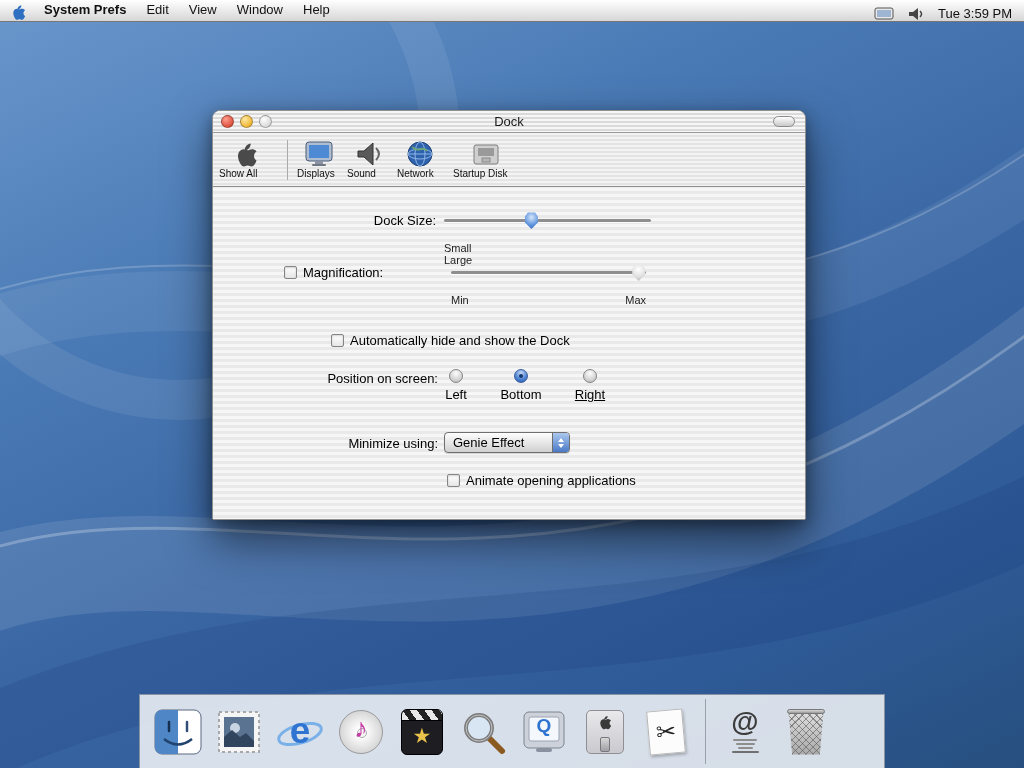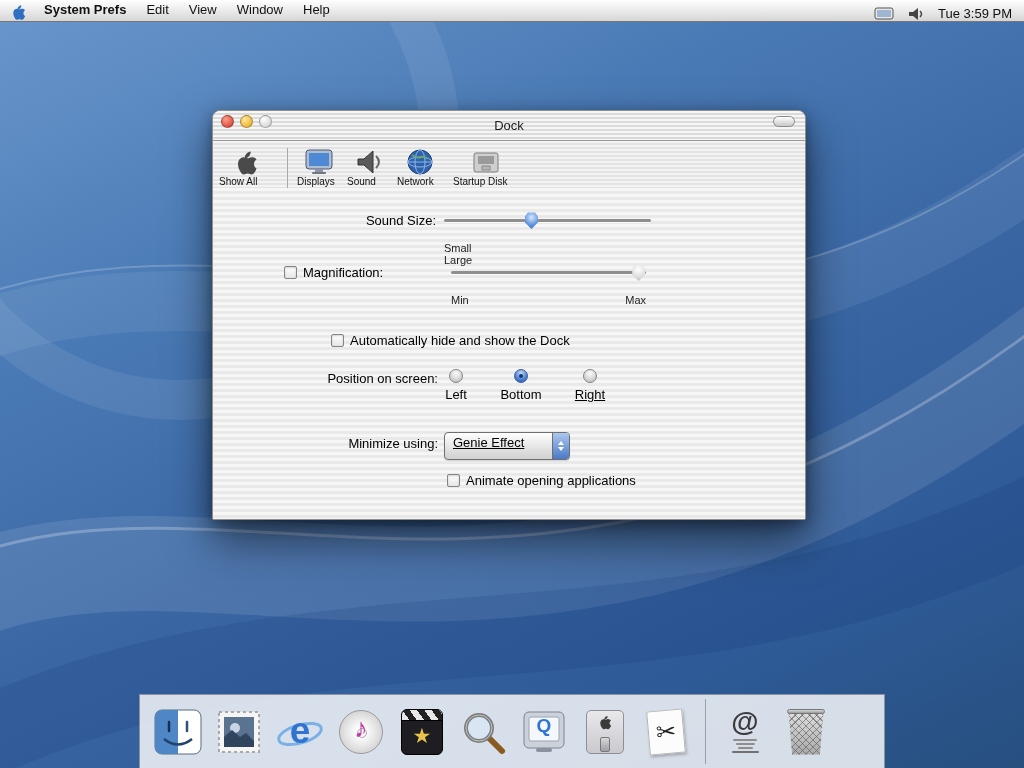--- a/index.html
+++ b/index.html
@@ -19,21 +19,21 @@
   .mb-clock { font-size:13px; }
 
   
   .hd-icon { position:absolute; top:30px; right:14px; width:84px; text-align:center; z-index:1; }
   .hd-label { margin-top:2px; color:#fff; font-size:12px; text-shadow:0 1px 2px rgba(0,0,0,.8); }
 
   
   .window { position:absolute; left:212px; top:110px; width:594px; height:410px; z-index:10;
     background:#ededed; border:1px solid #8f8f8f; border-radius:8px 8px 2px 2px; overflow:hidden;
     box-shadow:0 20px 45px rgba(0,0,0,.55), 0 4px 14px rgba(0,0,0,.35); }
-  .titlebar { height:30px; position:relative;
+  .titlebar { height:22px; position:relative;
     background:repeating-linear-gradient(180deg,#f6f6f6 0 2px,#dadada 2px 4px);
     border-bottom:1px solid #9a9a9a; display:flex; align-items:center; justify-content:center;
     font-size:13px; color:#1a1a1a; }
   .tb-btn { width:13px; height:13px; border-radius:50%; position:absolute; top:4px;
     border:1px solid rgba(0,0,0,.3); }
   .tb-close { left:8px;  background:radial-gradient(circle at 35% 30%, #ff9d8d, #cf3420); }
   .tb-min   { left:27px; background:radial-gradient(circle at 35% 30%, #ffe7a0, #e8a30c); }
   .tb-zoom  { left:46px; background:radial-gradient(circle at 35% 30%, #ffffff, #c9c9c9); }
   .tb-oval  { position:absolute; right:10px; top:5px; width:22px; height:11px; border-radius:6px;
     background:linear-gradient(#ffffff,#c8c8c8); border:1px solid #8a8a8a; }
@@ -70,22 +70,22 @@
   .radio-col { position:absolute; width:60px; text-align:center; font-size:13px; }
   .radio { width:14px; height:14px; margin:0 auto; border-radius:50%; border:1px solid #848484;
     background:radial-gradient(circle at 50% 28%, #fdfdfd, #b8b8b8); position:relative; }
   .radio.checked { background:radial-gradient(circle at 50% 25%, #c3d8f5 0%, #4a7fd0 60%, #2a58ab 100%);
     border-color:#3a5f9e; }
   .radio.checked::after { content:""; position:absolute; left:4px; top:4px; width:4px; height:4px;
     border-radius:50%; background:#14386e; }
   .radio-col .rlabel { margin-top:4px; }
 
   
-  .popup { position:absolute; height:28px; display:flex; border:1px solid #6f6f6f; border-radius:4px;
-    overflow:hidden; background:linear-gradient(#fefefe,#d0d0d0); box-shadow:0 1px 1px rgba(0,0,0,.15);text-decoration:underline; }
+  .popup { position:absolute; height:21px; display:flex; border:1px solid #6f6f6f; border-radius:4px;
+    overflow:hidden; background:linear-gradient(#fefefe,#d0d0d0); box-shadow:0 1px 1px rgba(0,0,0,.15); }
   .popup-label { flex:1; padding:2px 8px 0; font-size:13px; white-space:nowrap; }
   .popup-cap { width:17px; background:linear-gradient(#abc8ef,#4a7ac6); border-left:1px solid #6f6f6f;
     display:flex; flex-direction:column; align-items:center; justify-content:center; gap:2px; }
   .arr-up { width:0; height:0; border-left:3.5px solid transparent; border-right:3.5px solid transparent;
     border-bottom:4px solid #fff; }
   .arr-dn { width:0; height:0; border-left:3.5px solid transparent; border-right:3.5px solid transparent;
     border-top:4px solid #fff; }
 
   
   .dock { position:absolute; left:50%; transform:translateX(-50%); bottom:0; width:746px; height:74px;
@@ -235,21 +235,21 @@
             <rect x="7" y="8" width="16" height="8" fill="#9a9a9a"></rect>
             <rect x="11" y="18" width="8" height="4" fill="#b5b5b5" stroke="#8a8a8a"></rect>
           </svg>
         </div>
         <div>Startup Disk</div>
       </div>
     </div>
 
     <div class="content-bg"></div>
 
-    <div class="ctl r-label" style="left:40px; top:102px; width:183px;">Sound Size:</div>
+    <div class="ctl r-label" style="left:40px; top:102px; width:183px;">Dock Size:</div>
     <div class="slider-wrap" style="left:231px; top:100px; width:207px;">
       <div class="slider-track"></div>
       <div class="slider-thumb" style="left: calc(42% - 7px);"></div>
     </div>
     <div class="scale-labels" style="left:231px; top:131px; width:207px;flex-direction:column;">
       <span>Small</span>
       <span>Large</span>
     </div>
 
     <div class="checkbox" style="left:71px; top:155px;"></div>

